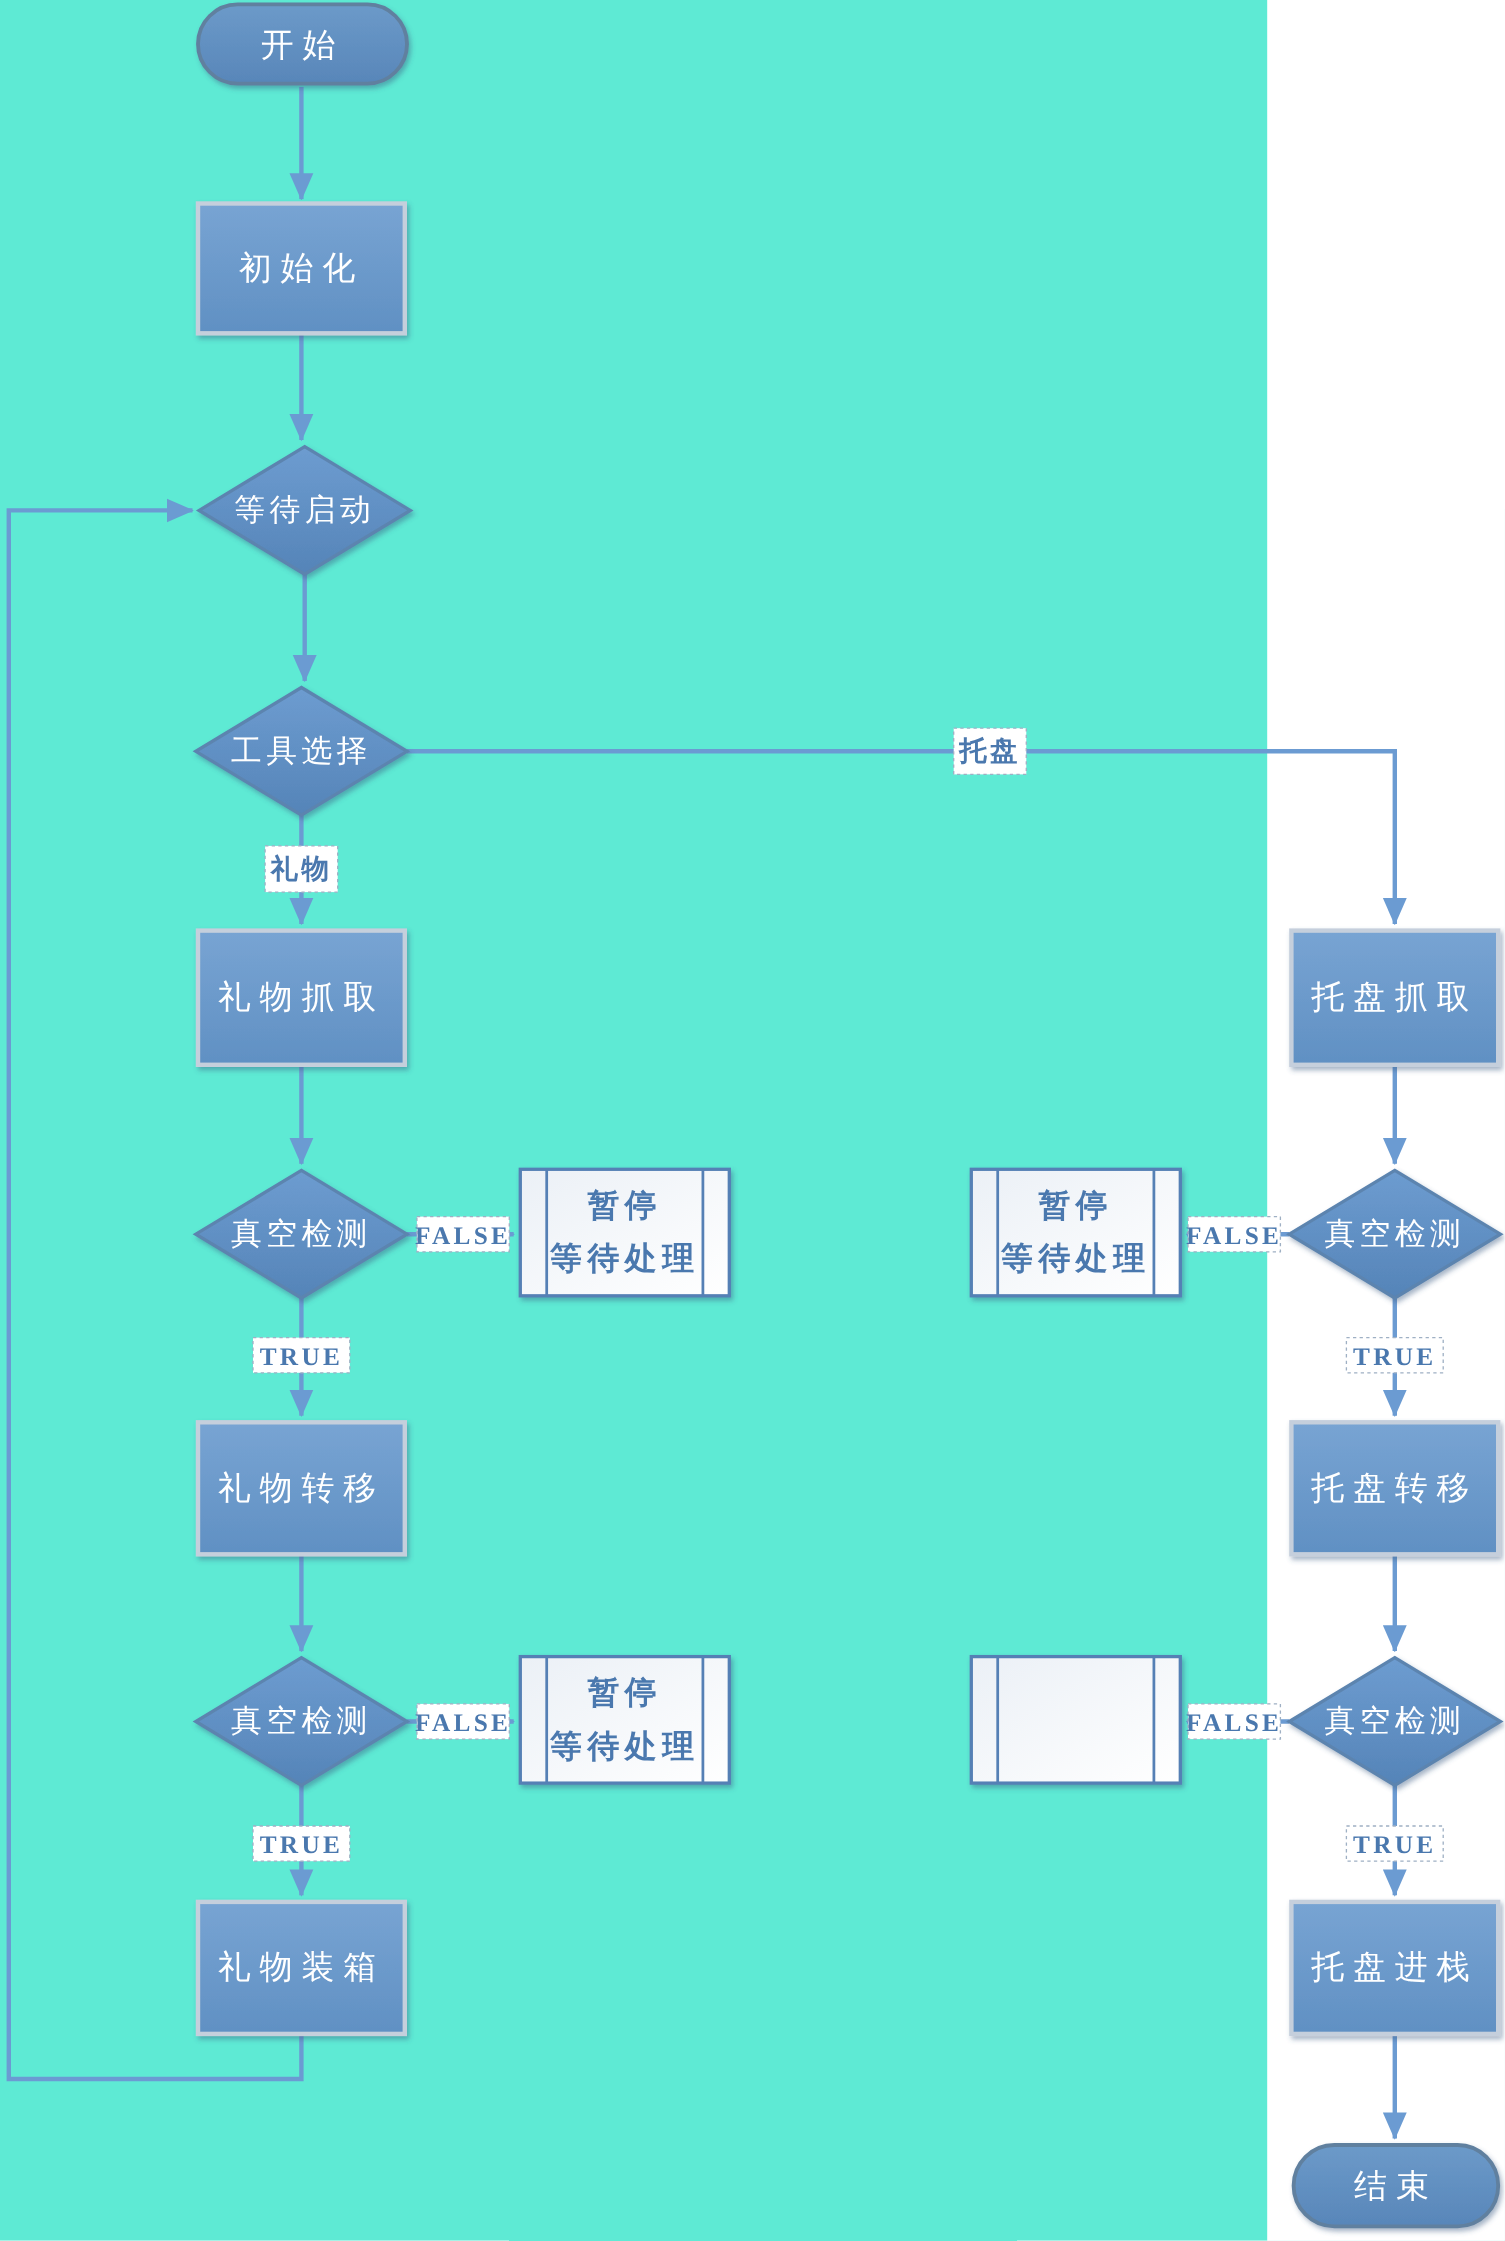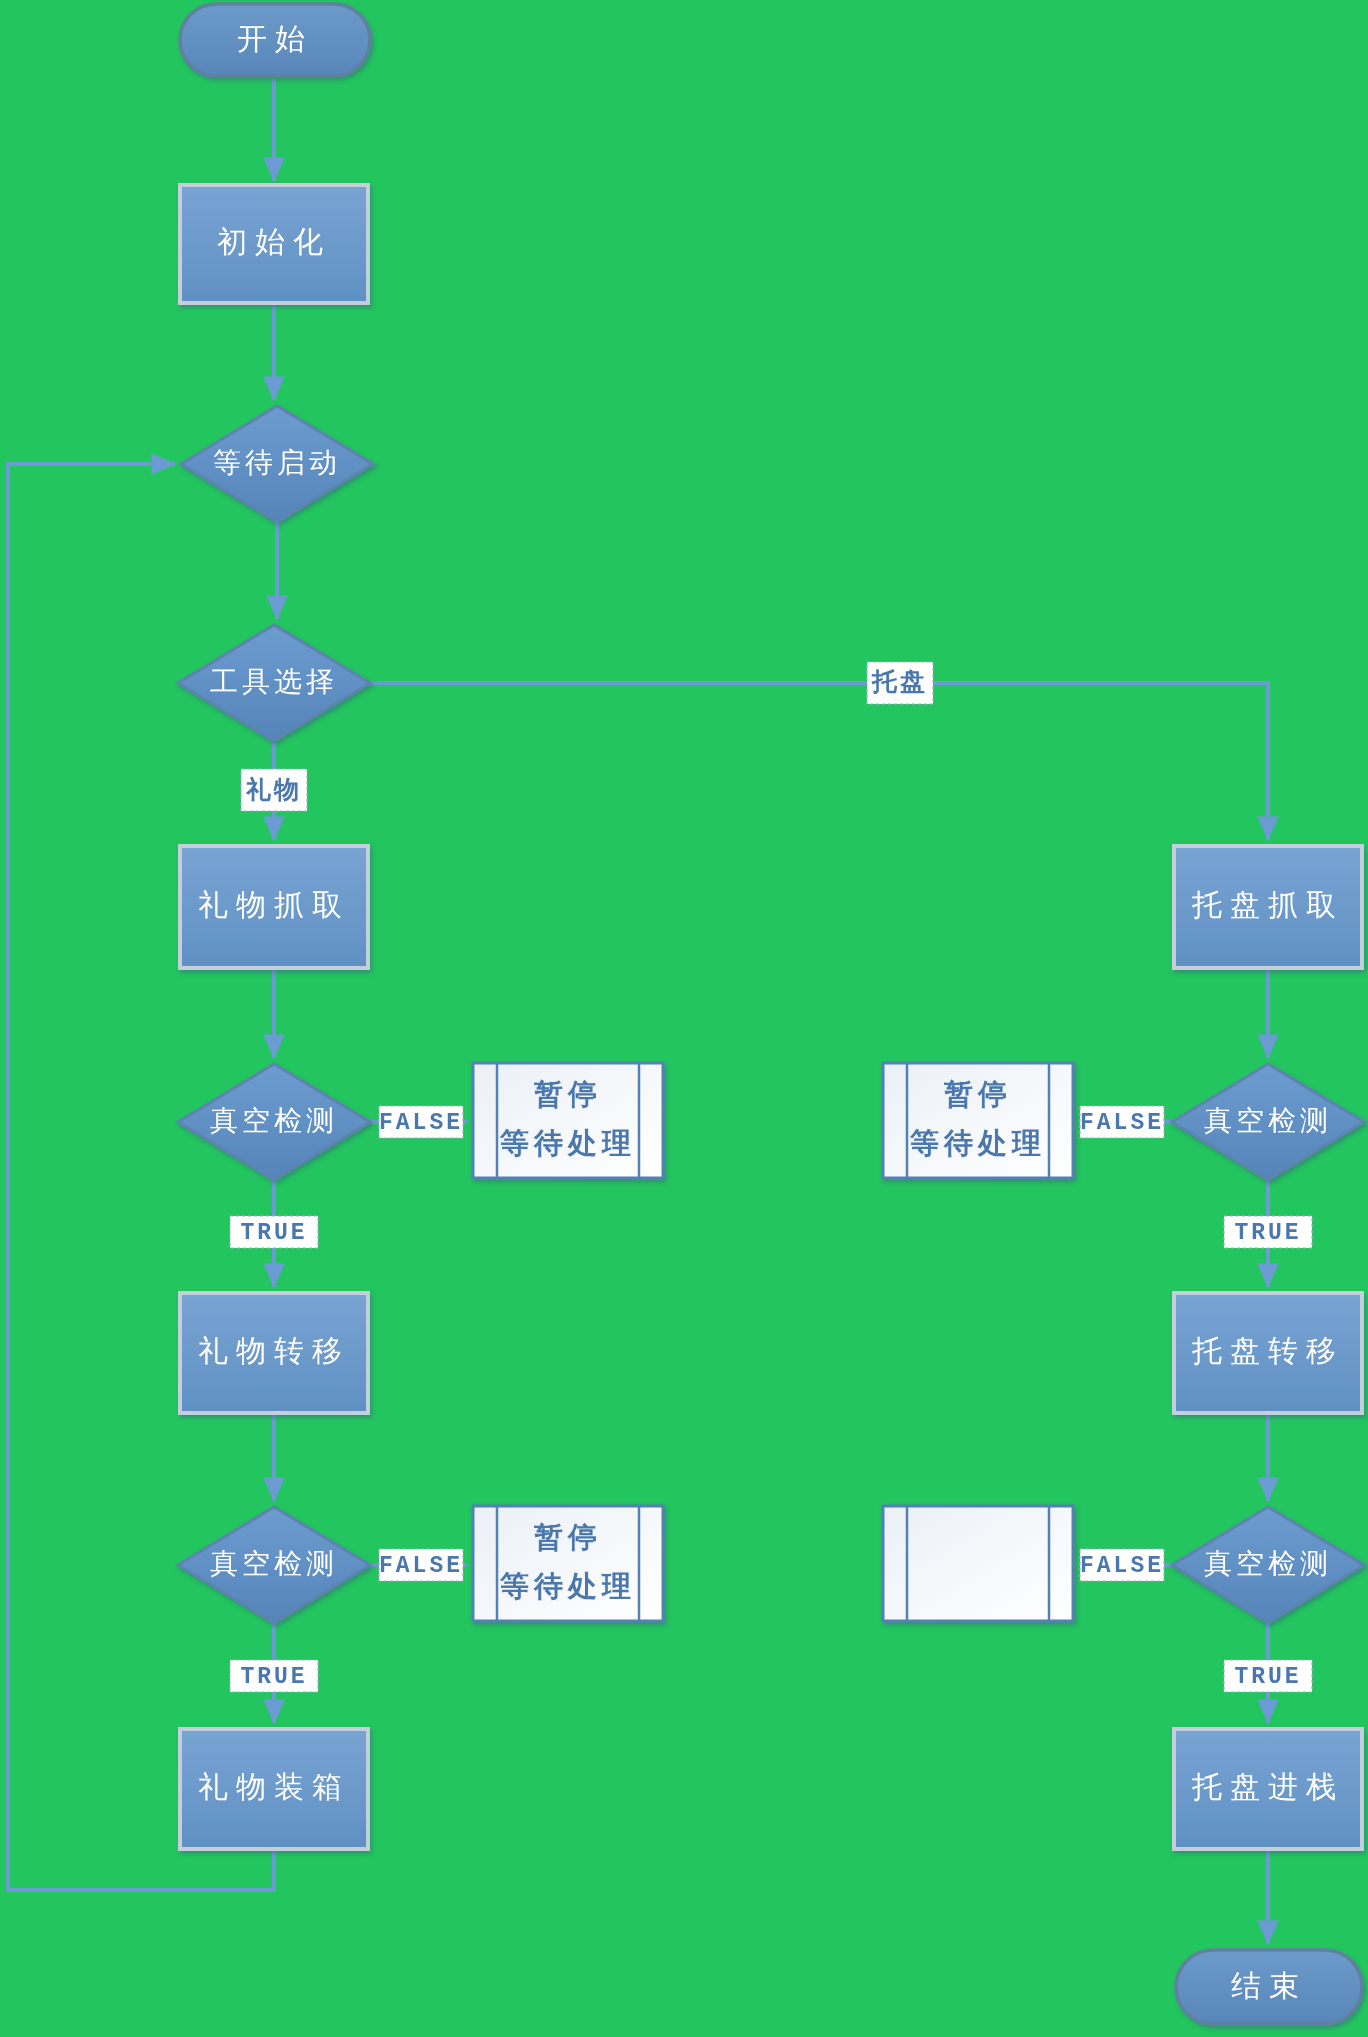--- a/index.html
+++ b/index.html
@@ -1,17 +1,17 @@
 <!DOCTYPE html>
 <html><head>
 <meta charset="utf-8">
 <style>
   html,body{margin:0;padding:0;background:#ffffff;}
-  #canvas{position:relative;width:1368px;height:2037px;background:#22c55e;
-          font-family:Liberation Mono, monospace;}
+  #canvas{position:relative;width:1152px;height:2037px;background:#5eead4;
+          font-family:Liberation Serif, serif;}
   svg{display:block;}
   .edge{stroke:#6b9bd2;stroke-width:4;fill:none;}
   .proc{fill:url(#gradProc);stroke:#c5cfdc;stroke-width:4;}
   .dia{fill:url(#gradDia);stroke:#5c84af;stroke-width:3;}
   .pill{fill:url(#gradPill);stroke:#61809f;stroke-width:3.5;}
   .pausebox{fill:url(#gradPause);stroke:#5580b5;stroke-width:3;}
   .pauseline{stroke:#5580b5;stroke-width:2.5;}
   .st{fill:#ffffff;font-size:30px;letter-spacing:8px;font-weight:500;
       text-anchor:middle;dominant-baseline:central;}
   .dia-t{font-size:28px;letter-spacing:4px;}

